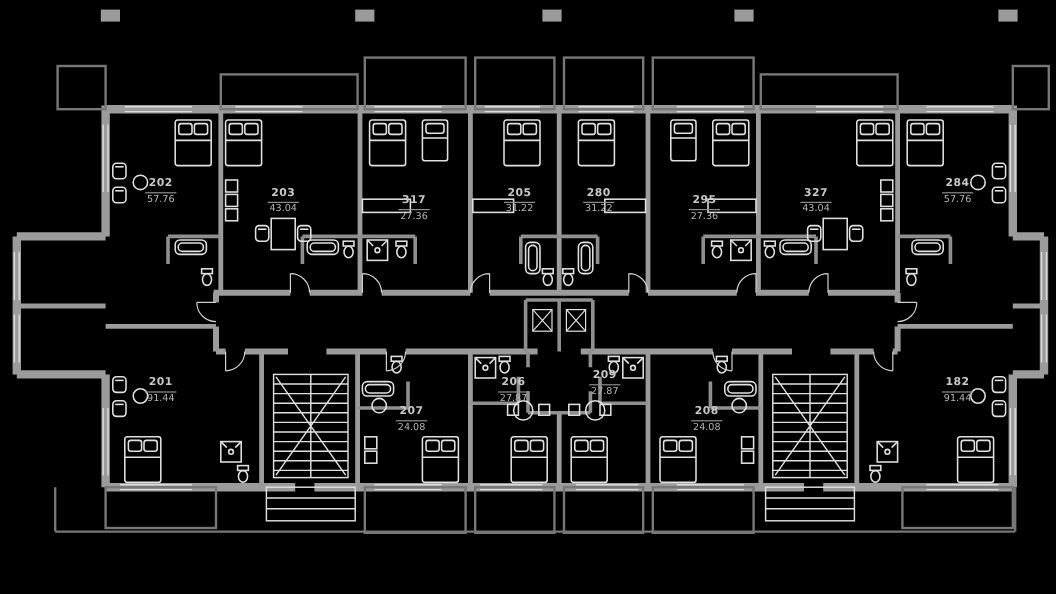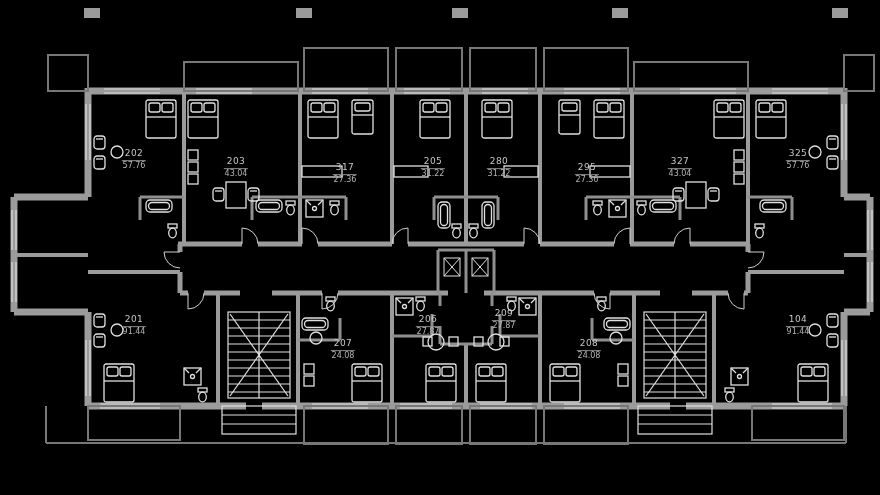--- a/index.html
+++ b/index.html
@@ -6,21 +6,21 @@
   .stage{
     position:relative;width:880px;height:495px;background:#000;overflow:hidden;
     font-family:"DejaVu Sans", sans-serif;
   }
   .stage svg{position:absolute;left:0;top:0;}
   .unit-label{
     position:absolute;transform:translate(-50%,-50%);
     display:flex;flex-direction:column;align-items:center;
     color:#c7c7c7;line-height:1.1;text-align:center;pointer-events:none;
   }
-  .unit-label .num{font-size:9px;letter-spacing:.4px;border-bottom:1px solid #8f8f8f;padding:0 3px 1px;}
+  .unit-label .num{font-size:9px;letter-spacing:.4px;border-bottom:1px solid #8f8f8f;padding:0 3px 1px;font-weight:bold;}
   .unit-label .area{font-size:8px;margin-top:1px;color:#b4b4b4;}
 </style>
 </head>
 <body>
 
 <div class="stage">
 <svg width="880" height="495" viewBox="0 0 880 495">
   <defs>
     <g id="bedv">
           <rect x="0" y="0" width="30" height="38" rx="2"></rect>
@@ -300,20 +300,20 @@
     </div>
 <div class="unit-label" style="left:587px;top:174px">
       <span class="num">295</span>
       <span class="area">27.36</span>
     </div>
 <div class="unit-label" style="left:680px;top:168px">
       <span class="num">327</span>
       <span class="area">43.04</span>
     </div>
 <div class="unit-label" style="left:798px;top:160px">
-      <span class="num">325</span>
+      <span class="num">284</span>
       <span class="area">57.76</span>
     </div>
 <div class="unit-label" style="left:798px;top:326px">
-      <span class="num">104</span>
+      <span class="num">182</span>
       <span class="area">91.44</span>
     </div>
 </div>
 
 </body></html>

